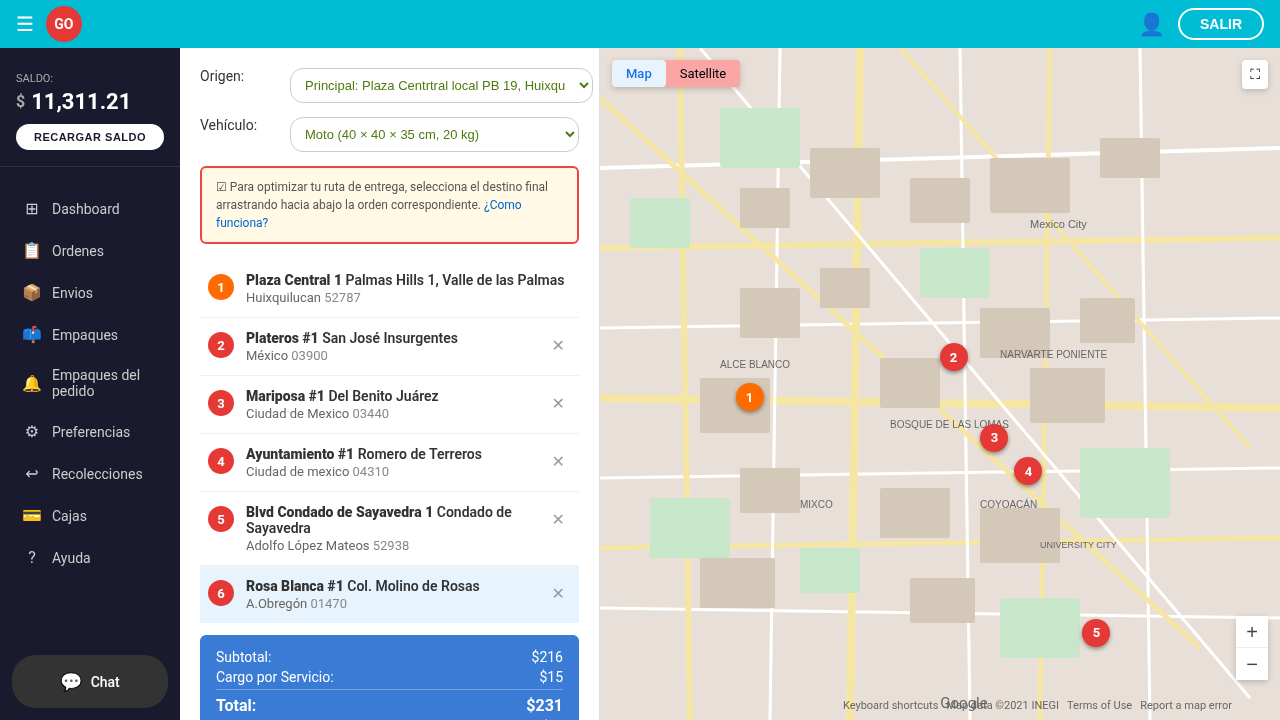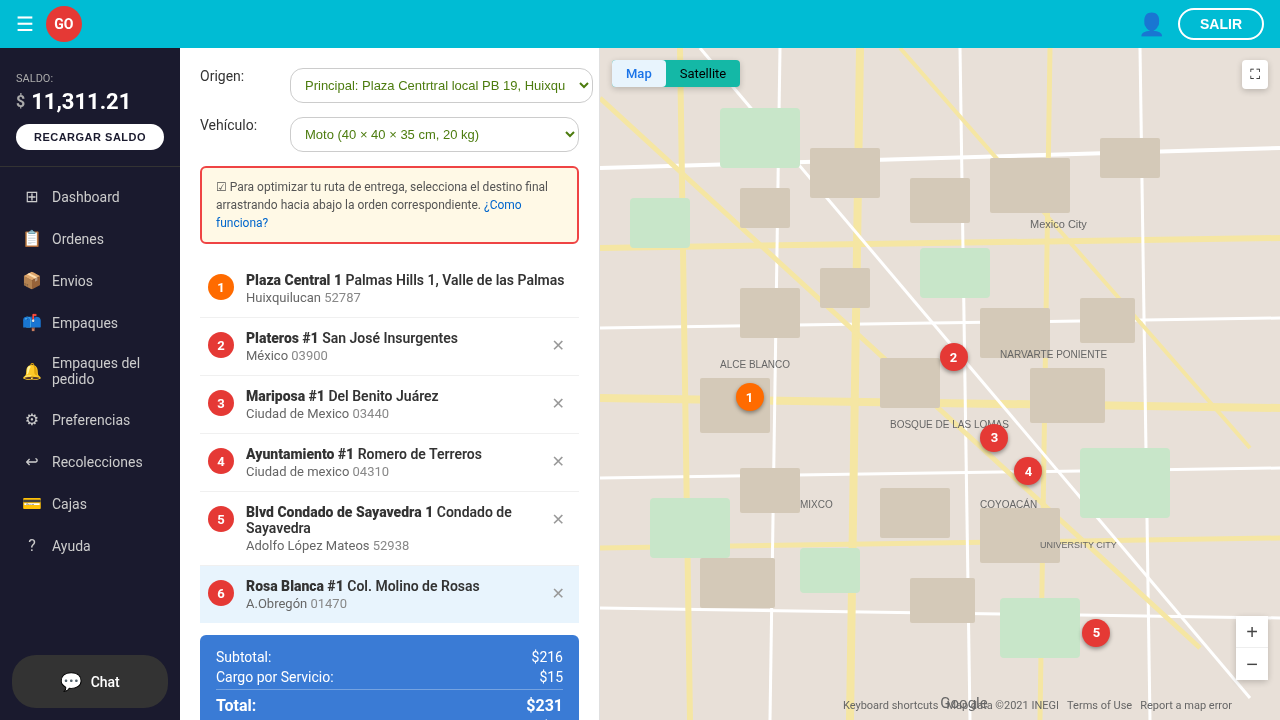--- a/index.html
+++ b/index.html
@@ -33,21 +33,21 @@
 
     
     .main-layout { display: flex; height: calc(720px - 48px); }
 
     
     .sidebar {
       width: 180px; background: #1a1a2e; color: white;
       display: flex; flex-direction: column; padding-top: 8px;
       flex-shrink: 0;
     }
-    .balance-section { padding: 16px; border-bottom: 1px solid #333; margin-bottom: 8px; }
+    .balance-section { padding: 16px; border-bottom: 1px solid #333; margin-bottom: 20px; }
     .balance-label { font-size: 11px; color: #aaa; margin-bottom: 4px; }
     .balance-amount { display: flex; align-items: center; gap: 6px; font-size: 22px; font-weight: bold; color: white; }
     .balance-amount .dollar { font-size: 16px; color: #aaa; }
     .recargar-btn {
       margin-top: 10px; width: 100%; background: white; color: #1a1a2e;
       border: none; border-radius: 20px; padding: 7px; font-weight: bold;
       font-size: 11px; cursor: pointer; letter-spacing: 0.5px;
     }
     .nav-item {
       display: flex; align-items: center; gap: 10px;
@@ -117,21 +117,21 @@
       padding: 14px 16px; margin-top: 12px; font-size: 14px;
     }
     .summary-row { display: flex; justify-content: space-between; margin-bottom: 4px; }
     .summary-row.total { font-weight: bold; font-size: 16px; border-top: 1px solid rgba(255,255,255,0.3); padding-top: 6px; margin-top: 4px; }
     .summary-row.avg { font-size: 12px; color: rgba(255,255,255,0.8); margin-top: 4px; }
 
     
     .map-area { flex: 1; position: relative; background: #e8e0d8; }
     .map-tabs {
       position: absolute; top: 12px; left: 12px; z-index: 5;
-      background: #14b8a6; border-radius: 4px; display: flex;
+      background: #fca5a5; border-radius: 4px; display: flex;
       box-shadow: 0 2px 6px rgba(0,0,0,0.2);
     }
     .map-tab {
       padding: 6px 14px; font-size: 13px; cursor: pointer; border-radius: 4px;
     }
     .map-tab.active { background: #e8f4fd; color: #1a73e8; font-weight: 500; }
     .map-fullscreen {
       position: absolute; top: 12px; right: 12px; z-index: 5;
       background: white; border-radius: 4px; padding: 6px 8px;
       cursor: pointer; box-shadow: 0 2px 6px rgba(0,0,0,0.2); font-size: 14px;

